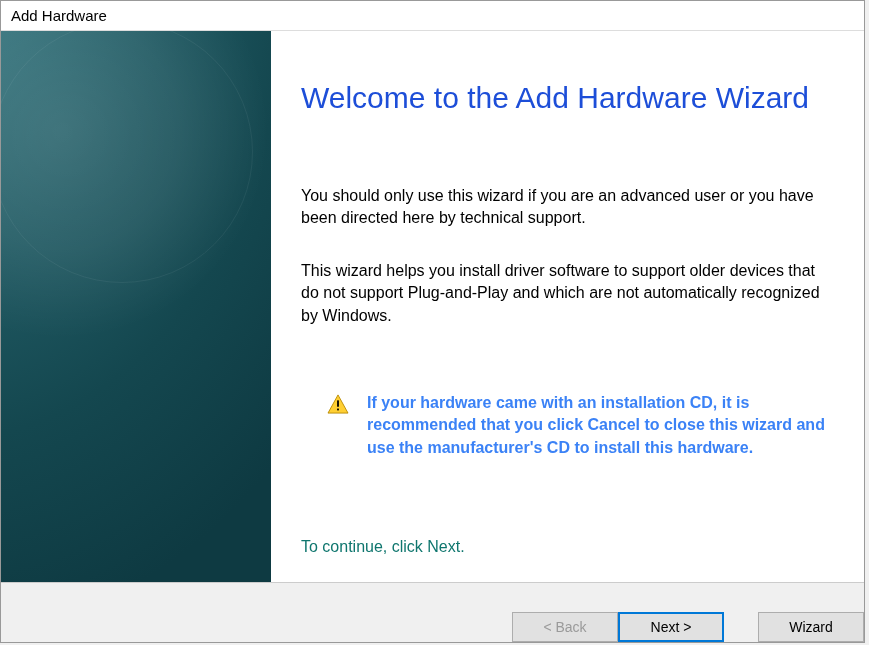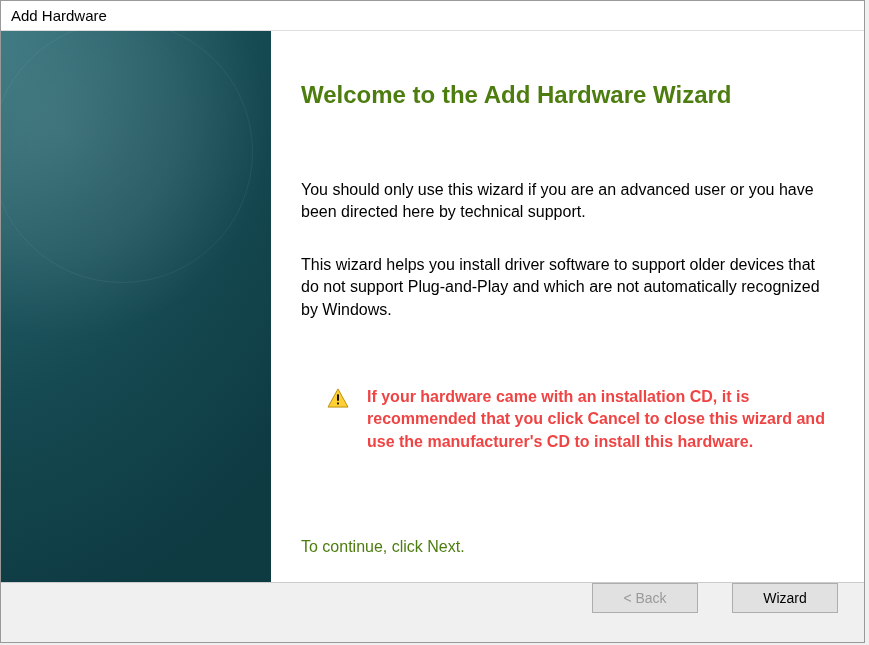--- a/index.html
+++ b/index.html
@@ -65,23 +65,23 @@
       border-radius: 50%;
       border: 1px solid rgba(255,255,255,0.06);
     }
     .content {
       flex: 1;
       padding: 50px 30px 20px 30px;
       display: flex;
       flex-direction: column;
     }
     .heading {
-      font-size: 24px;
-      font-weight: 700;
-      color: #4d7c0f;
+      font-size: 30px;
+      font-weight: 400;
+      color: #1d4ed8;
       margin-bottom: 70px;
     }
     .para {
       font-size: 16px;
       color: #000;
       line-height: 1.4;
       margin-bottom: 30px;
     }
     .warning-block {
       display: flex;
@@ -93,37 +93,37 @@
     }
     .warning-icon {
       flex-shrink: 0;
       width: 22px;
       height: 20px;
       margin-top: 2px;
     }
     .warning-text {
       font-size: 16px;
       font-weight: 700;
-      color: #ef4444;
+      color: #3b82f6;
       line-height: 1.4;
     }
     .continue-text {
       font-size: 16px;
-      color: #4d7c0f;
+      color: #0f766e;
       margin-top: auto;
       margin-bottom: 6px;
     }
     .button-bar {
       height: 60px;
       border-top: 1px solid #ccc;
       background: #f0f0f0;
       display: flex;
-      align-items: flex-start;
+      align-items: flex-end;
       justify-content: flex-end;
-      padding: 0 26px;
+      padding: 0 0;
       gap: 10px;
     }
     .btn {
       min-width: 106px;
       height: 30px;
       font-size: 14px;
       font-family: inherit;
       background: #e1e1e1;
       border: 1px solid #adadad;
       color: #000;
@@ -169,17 +169,18 @@
           <rect x="11" y="16" width="2" height="2" fill="#000"></rect>
         </svg>
         <div class="warning-text">If your hardware came with an installation CD, it is recommended that you click Cancel to close this wizard and use the manufacturer's CD to install this hardware.</div>
       </div>
       <p class="continue-text">To continue, click Next.</p>
     </div>
   </div>
   <div class="button-bar">
     <div class="btn-group">
       <button class="btn" disabled="">&lt; Back</button>
+      <button class="btn primary">Next &gt;</button>
     </div>
     <div class="gap"></div>
     <button class="btn">Wizard</button>
   </div>
 </div>
 
 </body></html>

